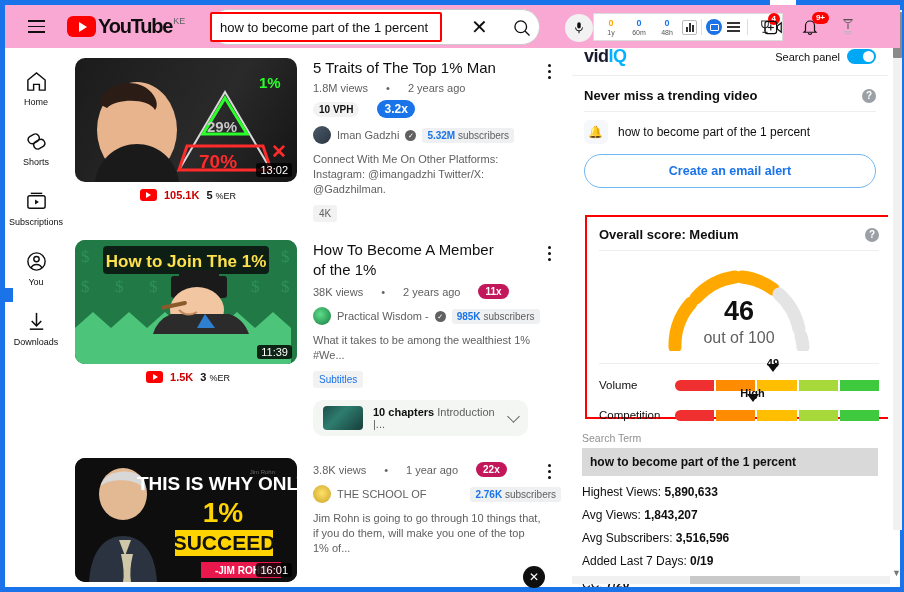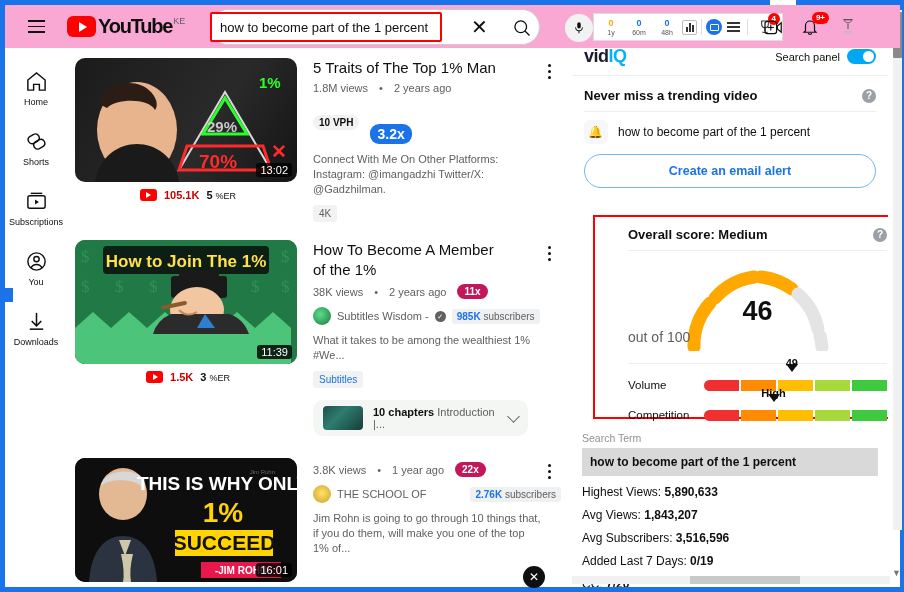--- a/index.html
+++ b/index.html
@@ -98,25 +98,25 @@
   .yt-mini::after { content:""; border-left:5px solid #fff; border-top:3px solid transparent;
     border-bottom:3px solid transparent; margin-left:1px; }
   .st-views { color:#cc0000; }
   .st-er { color:#0f0f0f; }
   .st-er small { font-size:9px; font-weight:normal; }
 
   .info-col { flex:1; padding-left:12px; position:relative; }
   .vtitle { font-size:15px; line-height:20px; color:#0f0f0f; font-weight:400;
     max-width:195px; cursor:pointer; }
   .vmeta { font-size:11px; color:#606060; margin-top:4px; display:flex;
-    align-items:center; gap:11px; flex-wrap:wrap; }
+    align-items:center; gap:18px; flex-wrap:wrap; }
   .tag-vph { background:#f2f2f2; color:#0f0f0f; font-size:10px; font-weight:bold;
     padding:2px 6px; border-radius:9px; }
-  .tag-blue { background:#1a73e8; color:#fff; font-size:14px; font-weight:bold;
-    padding:2px 7px; border-radius:9px;margin-top:24px; }
+  .tag-blue { background:#1a73e8; color:#fff; font-size:12px; font-weight:bold;
+    padding:2px 7px; border-radius:9px; }
   .tag-pink { background:#c2185b; color:#fff; font-size:10px; font-weight:bold;
     padding:2px 7px; border-radius:9px; }
   .chan-row { display:flex; align-items:center; gap:6px; margin-top:8px; }
   .avatar { width:18px; height:18px; border-radius:50%; flex:0 0 18px; }
   .chan-name { font-size:11px; color:#606060; }
   .verified { width:11px; height:11px; border-radius:50%; background:#606060;
     display:flex; align-items:center; justify-content:center; }
   .verified::after { content:"✓"; color:#fff; font-size:7px; line-height:7px; }
   .subs { background:#eef0f1; border-radius:3px; font-size:10px; padding:2px 5px; color:#606060; }
   .subs b { color:#1a73e8; }
@@ -162,29 +162,29 @@
     padding-bottom:8px; border-bottom:1px solid #eee; }
   .alert-row { display:flex; align-items:center; gap:10px; padding:8px 0 10px; }
   .bell-box { width:24px; height:24px; border-radius:6px; background:#f6f7fb;
     display:flex; align-items:center; justify-content:center; font-size:12px; }
   .alert-txt { font-size:12px; color:#0f0f0f; }
   .btn-outline { display:block; width:100%; text-align:center; padding:9px 0;
     border:1px solid #6fb8f5; border-radius:19px; color:#1a73e8; font-size:12.5px;
     font-weight:bold; background:#fff; cursor:pointer; }
 
   
-  .score-box { position:absolute; left:21px; top:175px; width:308px; height:204px;
-    border:2.5px solid #ff0000;padding-left:21px; }
+  .score-box { position:absolute; left:13px; top:175px; width:308px; height:204px;
+    border:2.5px solid #ff0000; }
   .score-inner { padding:10px 12px 0; }
   .gauge-wrap { position:relative; width:100%; height:96px; margin-top:12px; }
   .gauge-svg { display:block; margin:0 auto; }
   .gauge-val { position:absolute; left:0; right:0; top:33px; text-align:center;
     font-size:27px; font-weight:bold; color:#0f0f0f; }
-  .gauge-sub { position:absolute; left:0; right:0; top:66px; 
-    font-size:14px; color:#606060; }
+  .gauge-sub { position:absolute; left:0; right:0; top:66px; text-align:center;
+    font-size:16px; color:#606060; }
   .bars-area { border-top:1px solid #eee; padding-top:6px; margin-top:4px; }
   .bar-row { display:flex; align-items:center; gap:10px; height:30px; }
   .bar-lbl { font-size:11.5px; color:#0f0f0f; width:66px; flex:0 0 66px; }
   .bar-track { position:relative; flex:1; height:11px; display:flex; gap:2px; }
   .bar-track i { flex:1; height:11px; display:block; }
   .bar-track i:first-child { border-radius:6px 0 0 6px; }
   .bar-track i:last-child { border-radius:0 6px 6px 0; }
   .marker { position:absolute; top:-8px; transform:translateX(-50%); }
   .marker-lbl { position:absolute; top:-23px; transform:translateX(-50%);
     font-size:11px; font-weight:bold; color:#0f0f0f; white-space:nowrap; }
@@ -384,20 +384,29 @@
           </div>
         <div class="vtitle">5 Traits of The Top 1% Man</div>
         <div class="vmeta">
           <span>1.8M views</span>
           <span>•</span>
           <span>2 years ago</span>
         </div>
         <div class="vmeta" style="margin-top:6px">
           <span class="tag-vph">10 VPH</span>
           <span class="tag-blue">3.2x</span>
+        </div>
+        <div class="chan-row">
+          <span class="avatar" style="background:linear-gradient(135deg,#4a5a6a,#2b3540)"></span>
+          <span class="chan-name">Iman Gadzhi</span>
+          <span class="verified"></span>
+          <span class="subs">
+            <b>5.32M</b>
+            <span>subscribers</span>
+          </span>
         </div>
         <div class="vdesc">Connect With Me On Other Platforms: Instagram: @imangadzhi Twitter/X: @Gadzhilman.</div>
         <span class="badge-flat">4K</span>
       </div>
     </div>
 
     <div class="vrow" style="padding-top:18px">
       <div class="thumb-col">
         <div class="thumb" style="background:#1f7a45">
           <svg width="222" height="124" viewBox="0 0 222 124" style="position:absolute;left:0;top:0">
@@ -448,21 +457,21 @@
           </div>
         <div class="vtitle">How To Become A Member of the 1%</div>
         <div class="vmeta">
           <span>38K views</span>
           <span>•</span>
           <span>2 years ago</span>
           <span class="tag-pink">11x</span>
         </div>
         <div class="chan-row">
           <span class="avatar" style="background:radial-gradient(circle at 40% 40%,#5fdd8a,#16793f)"></span>
-          <span class="chan-name">Subtitles Wisdom -</span>
+          <span class="chan-name">Practical Wisdom -</span>
           <span class="verified"></span>
           <span class="subs">
             <b>985K</b>
             <span>subscribers</span>
           </span>
         </div>
         <div class="vdesc">What it takes to be among the wealthiest 1% #We...</div>
         <span class="badge-flat" style="color:#1a73e8">Subtitles</span>
         <div class="chapters">
           <span class="ch-thumb"></span>

